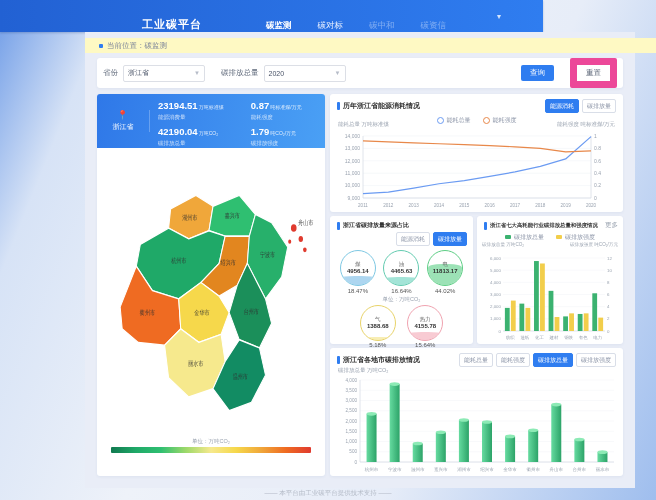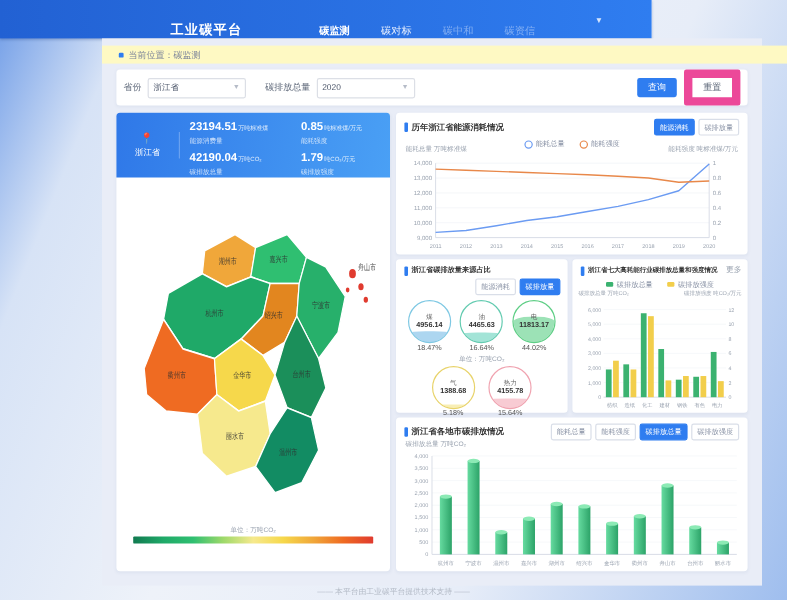--- a/index.html
+++ b/index.html
@@ -22,21 +22,21 @@
   .crumb-dot{width:4px;height:4px;background:#2f7df0;border-radius:1px;margin-right:4px;}
   .filter-card{position:absolute;left:12px;top:26px;width:526px;height:30px;background:#fff;border-radius:3px;
     box-shadow:0 1px 3px rgba(30,60,120,.06);display:flex;align-items:center;padding:0 6px;box-sizing:border-box;text-align:right;}
   .f-label{font-size:7.5px;color:#606a7b;margin-right:5px;}
   .select{width:72px;height:15px;border:1px solid #dcdfe6;border-radius:2px;display:flex;align-items:center;
     justify-content:space-between;padding:0 4px;font-size:7px;color:#4a5468;margin-right:16px;background:#fff;cursor:pointer;}
   .select .car{color:#b6bcc8;font-size:6px;}
   .f-spacer{flex:1;}
   .btn{height:16px;border-radius:2px;font-size:7.5px;display:flex;align-items:center;justify-content:center;
     padding:0 9px;cursor:pointer;}
-  .btn.primary{background:#2f7df0;color:#fff;margin-right:6px;}
+  .btn.primary{background:#2f7df0;color:#fff;margin-right:16px;}
   .btn.plain{background:#fff;color:#606a7b;border:7px solid #ec4899;}
   
   .left-card{position:absolute;left:12px;top:62px;width:228px;height:382px;background:#fff;border-radius:3px;
     box-shadow:0 1px 3px rgba(30,60,120,.06);}
   .stats-card{position:absolute;left:0;top:0;width:228px;height:54px;border-radius:3px 3px 0 0;
     background:linear-gradient(100deg,#2f78e8,#4aa0f5);display:flex;align-items:center;color:#fff;}
   .stats-left{width:52px;display:flex;flex-direction:column;align-items:center;gap:2px;border-right:1px solid rgba(255,255,255,.25);}
   .pin{font-size:9px;}
   .stats-province{font-size:7px;}
   .stats-grid{flex:1;display:grid;grid-template-columns:1.25fr 1fr;grid-template-rows:1fr 1fr;padding:3px 0 3px 8px;}
@@ -127,21 +127,21 @@
         <div class="stats-left">
           <span class="pin">📍</span>
           <span class="stats-province">浙江省</span>
         </div>
         <div class="stats-grid">
           <div class="stat">
             <div><span class="v">23194.51</span><span class="u">万吨标准煤</span></div>
             <div class="l">能源消费量</div>
           </div>
           <div class="stat">
-            <div><span class="v">0.85</span><span class="u">吨标准煤/万元</span></div>
+            <div><span class="v">0.87</span><span class="u">吨标准煤/万元</span></div>
             <div class="l">能耗强度</div>
           </div>
           <div class="stat">
             <div><span class="v">42190.04</span><span class="u">万吨CO₂</span></div>
             <div class="l">碳排放总量</div>
           </div>
           <div class="stat">
             <div><span class="v">1.79</span><span class="u">吨CO₂/万元</span></div>
             <div class="l">碳排放强度</div>
           </div>

